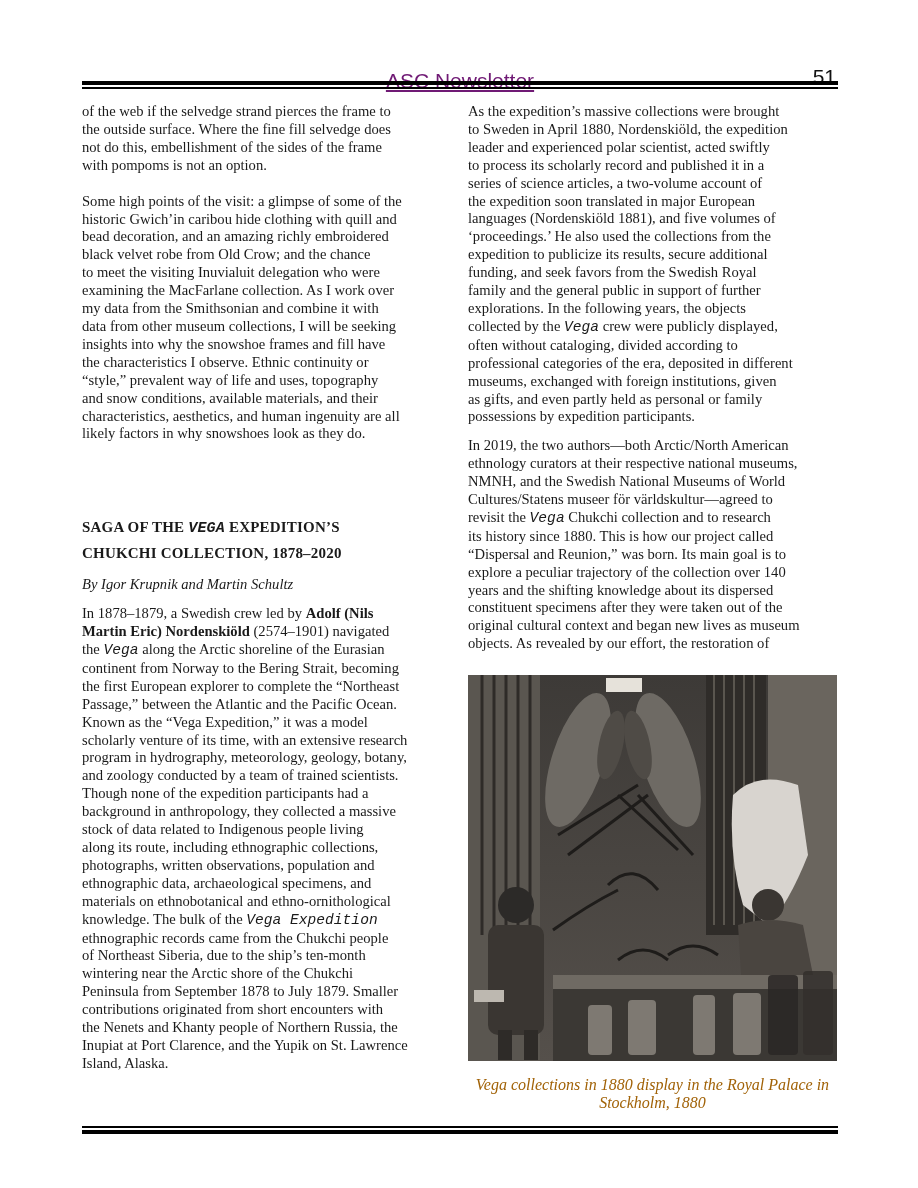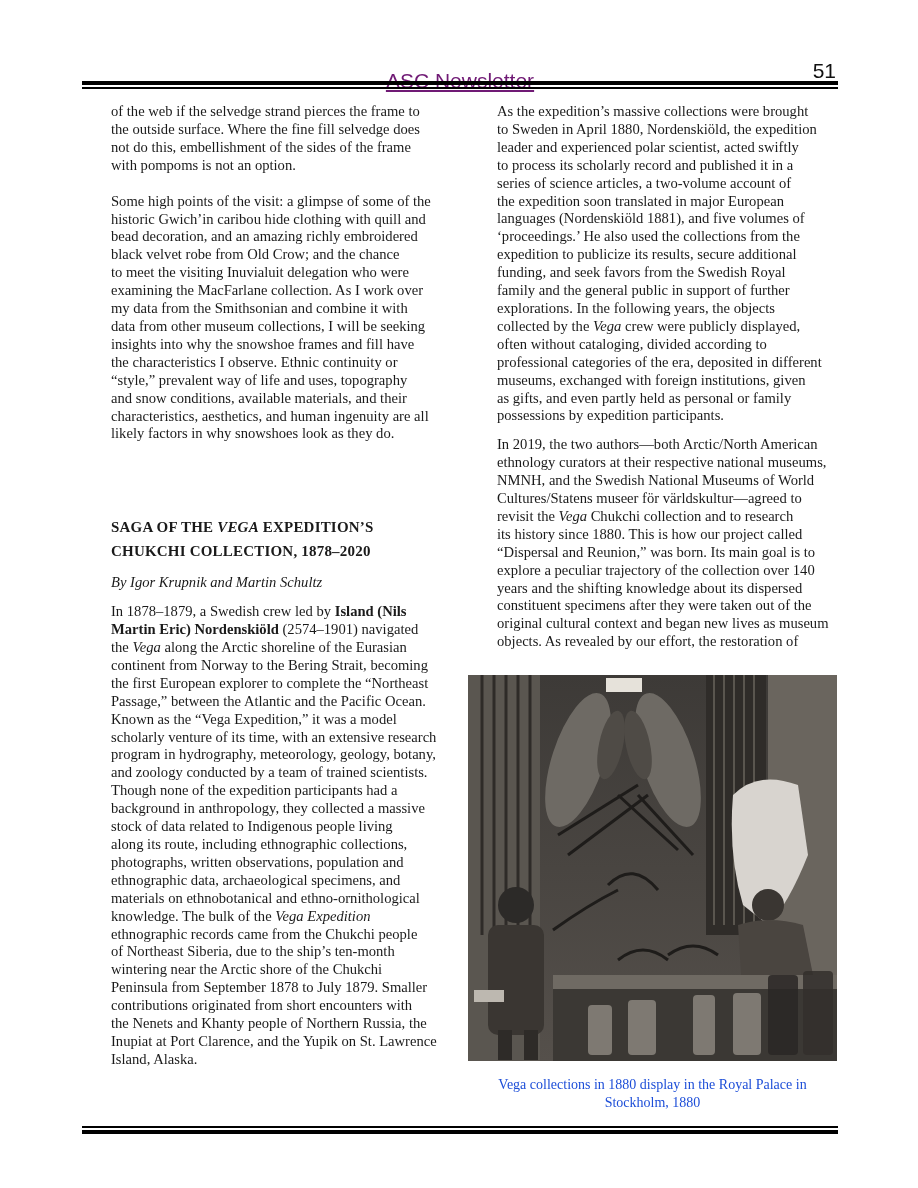--- a/index.html
+++ b/index.html
@@ -2,43 +2,43 @@
 <html><head>
 <meta charset="utf-8">
 <style>
   html, body { margin: 0; padding: 0; background: #ffffff; }
   body { width: 918px; height: 1188px; position: relative; overflow: hidden;
          font-family: "Liberation Serif", serif; color: #1a1a1a; }
 
   .header { position: absolute; left: 82px; top: 52px; width: 756px; height: 28px; }
   .header-title { position: absolute; left: 0; right: 0; top: 16px; text-align: center;
                   font-family: "Liberation Sans", sans-serif; font-size: 21px; color: #701a75; line-height: 26px; text-decoration: underline; }
-  .header-page { position: absolute; right: 2px; top: 6px; font-family: "Liberation Sans", sans-serif;
+  .header-page { position: absolute; right: 2px; top: 12px; font-family: "Liberation Sans", sans-serif;
                  font-size: 21px; color: #111; line-height: 26px; }
   .rule-thick { position: absolute; left: 82px; width: 756px; height: 4px; background: #000; }
   .rule-thin  { position: absolute; left: 82px; width: 756px; height: 1.5px; background: #000; }
 
-  .col { position: absolute; font-size: 14.6px; line-height: 17.9px; margin-left: 29px; }
+  .col { position: absolute; font-size: 14.6px; line-height: 17.9px; }
   .col-left  { left: 82px; top: 103px; width: 372px; }
   .col-right { left: 468px; top: 103px; width: 372px; }
   .col p { margin: 0; white-space: pre-line; }
   .gap-sm { height: 11px; }
   .gap-md { height: 18px; }
   .gap-lg { height: 36px; }
 
   .article-title { font-weight: bold; font-size: 15px; letter-spacing: 0.2px; line-height: 24px; margin: 0; white-space: pre-line; }
   .byline { font-style: italic; margin: 0; }
-  i, .ital { font-style: italic; }
+  i, .ital { font-style: italic; font-family: Liberation Mono, monospace; }
   b { font-weight: bold; }
 
   .photo { position: absolute; left: 468px; top: 675px; width: 369px; height: 386px;
            background: #4a4642; overflow: hidden; }
   .photo svg { display: block; }
   .caption { position: absolute; left: 468px; top: 1076px; width: 369px; text-align: center;
-             font-size: 14px; line-height: 18px; color: #1d4ed8; white-space: pre-line; }
+             font-style: italic; font-size: 16px; line-height: 18px; color: #a16207; white-space: pre-line; }
 </style>
 </head>
 <body>
 
 <div class="header">
   <div class="header-title">ASC Newsletter</div>
   <div class="header-page">51</div>
 </div>
 <div class="rule-thick" style="top:81px;"></div>
 <div class="rule-thin" style="top:87px;"></div>
@@ -63,21 +63,21 @@
 and snow conditions, available materials, and their
 characteristics, aesthetics, and human ingenuity are all
 likely factors in why snowshoes look as they do.</p>
   <div class="gap-lg"></div>
   <div class="gap-lg"></div>
   <p class="article-title"><span>SAGA OF THE </span><span class="ital">VEGA</span><span> EXPEDITION’S</span>
 <span>CHUKCHI COLLECTION, 1878–2020</span></p>
   <div class="gap-sm"></div>
   <p class="byline">By Igor Krupnik and Martin Schultz</p>
   <div class="gap-sm"></div>
-  <p><span>In 1878–1879, a Swedish crew led by </span><b>Island (Nils</b>
+  <p><span>In 1878–1879, a Swedish crew led by </span><b>Adolf (Nils</b>
 <b>Martin Eric) Nordenskiöld</b><span> (2574–1901) navigated</span>
 <span>the </span><i>Vega</i><span> along the Arctic shoreline of the Eurasian
 continent from Norway to the Bering Strait, becoming
 the first European explorer to complete the “Northeast
 Passage,” between the Atlantic and the Pacific Ocean.
 Known as the “Vega Expedition,” it was a model
 scholarly venture of its time, with an extensive research
 program in hydrography, meteorology, geology, botany,
 and zoology conducted by a team of trained scientists.
 Though none of the expedition participants had a

